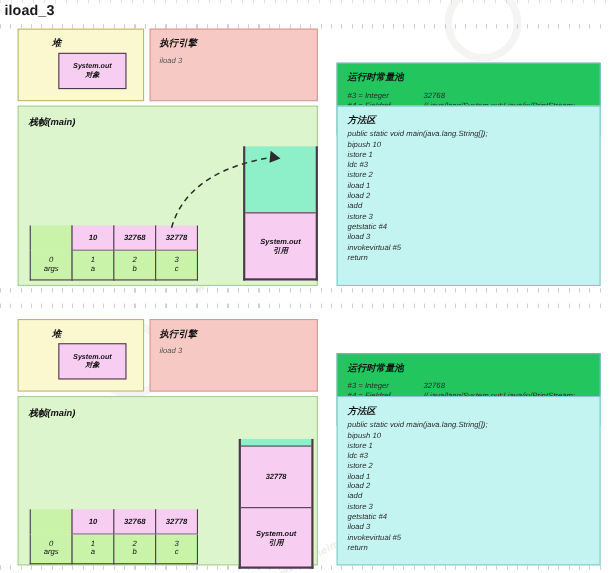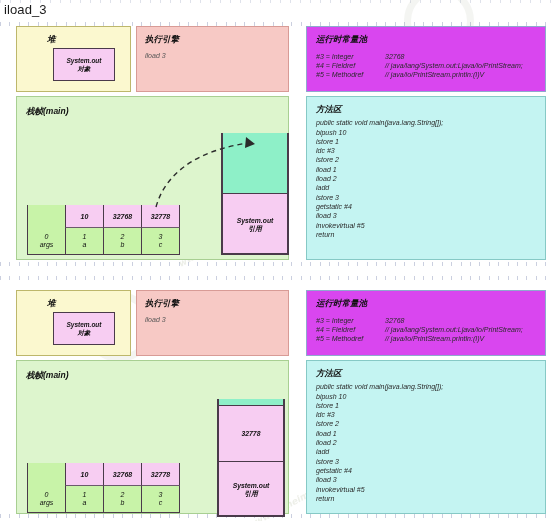--- a/index.html
+++ b/index.html
@@ -4,21 +4,21 @@
 <style>
   html,body{margin:0;padding:0;}
   body{
     width:554px;height:521px;
     background:#ffffff;
     font-family:"Liberation Sans","DejaVu Sans",sans-serif;
     position:relative;overflow:hidden;
   }
   .page-title{
     position:absolute;left:4px;top:2px;
-    font-size:13px;font-weight:normal;color:#1a1a1a;
+    font-size:13px;font-weight:bold;color:#1a1a1a;
     letter-spacing:.1px;
   }
   
   .grid-bg{
     position:absolute;left:0;top:0;width:554px;height:521px;
     background-image:
       repeating-linear-gradient(to right, rgba(150,160,190,.30) 0 1px, transparent 1px 10px);
     background-size:10px 3px;
     background-repeat:repeat-x;
     pointer-events:none;
@@ -45,21 +45,21 @@
     position:absolute;font-style:italic;font-weight:bold;
     font-size:8.5px;color:#111;white-space:nowrap;
   }
   .panel-body{
     position:absolute;font-style:italic;font-size:7px;color:#2a2a2a;
     line-height:9.1px;white-space:pre;
   }
 
   .heap{background:#fbf8cf;border-color:#bdb76b;}
   .engine{background:#f7c9c5;border-color:#d89b96;}
-  .cpool{background:#d946ef;border-color:#8fa8ce;}
+  .cpool{background:#22c55e;border-color:#8fa8ce;margin-top:31px;}
   .frame{background:#ddf5cd;border-color:#a8cf92;}
   .marea{background:#c4f4f2;border-color:#86c9c6;}
 
   .obj-box{
     position:absolute;box-sizing:border-box;
     background:#f7cdf2;border:1px solid #4a3a4a;
     display:flex;flex-direction:column;align-items:center;justify-content:center;
     font-style:italic;font-weight:bold;font-size:6.5px;color:#111;
     line-height:8px;text-align:center;
   }

